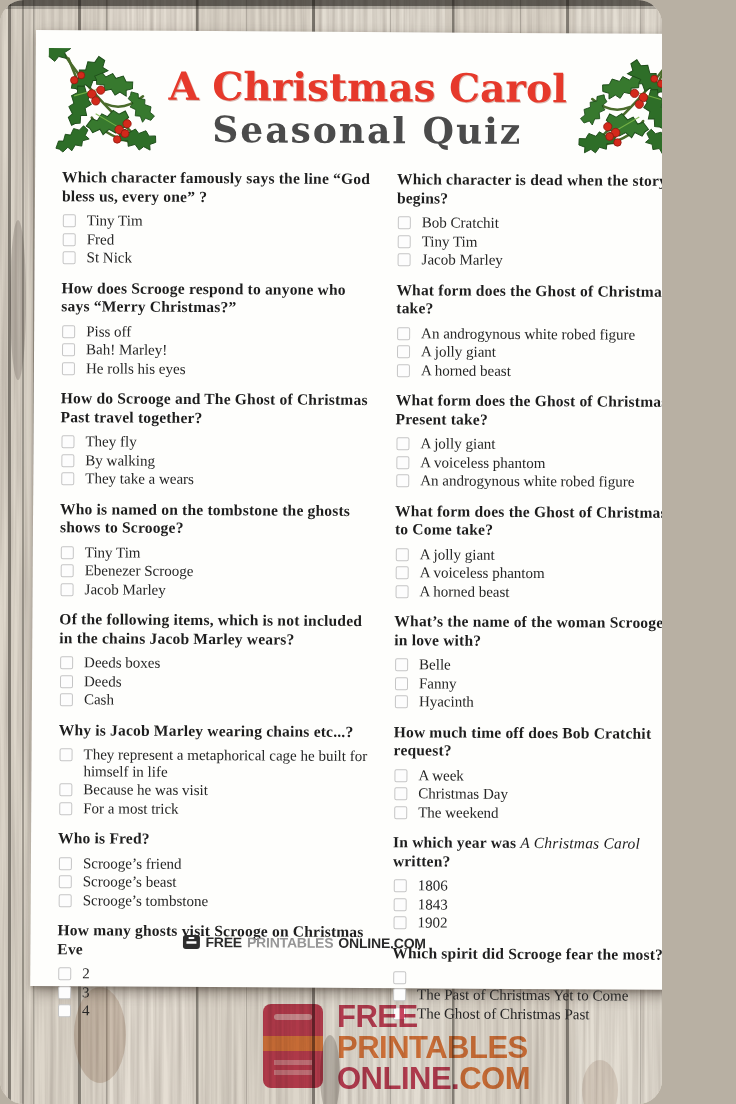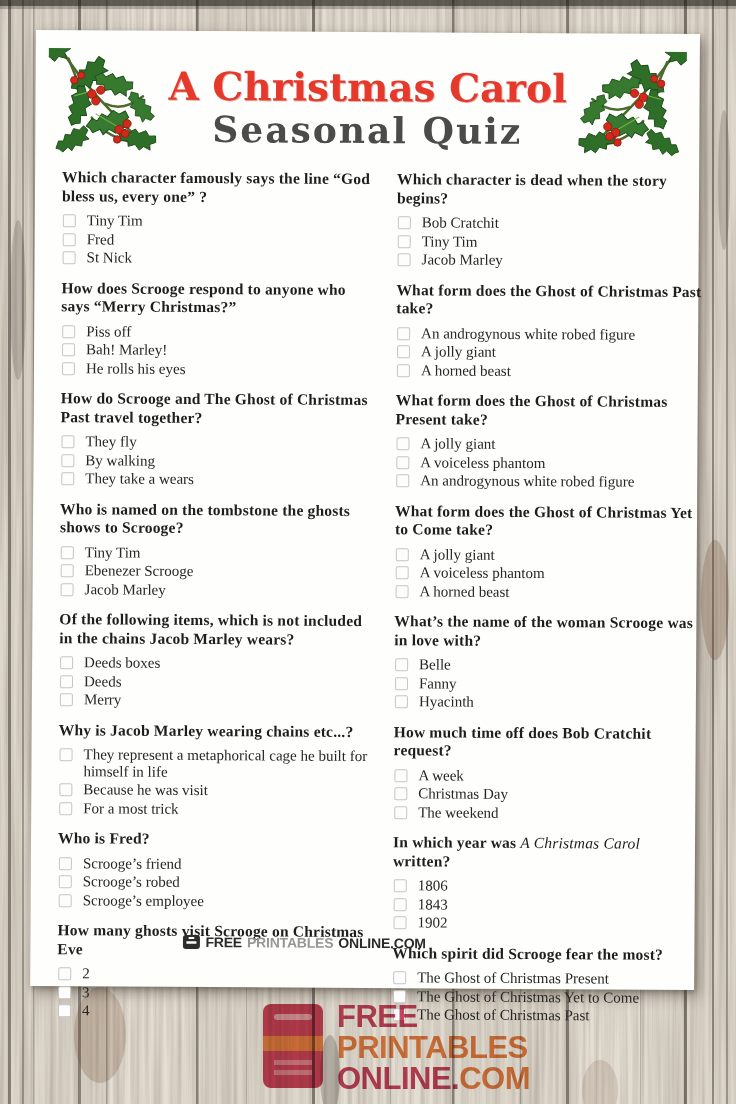--- a/index.html
+++ b/index.html
@@ -1,17 +1,17 @@
 <!DOCTYPE html>
 <html><head>
 <meta charset="utf-8">
 <style>
   html,body { margin:0; padding:0; background:#b8b0a3; }
-  .scene { position:relative; width:736px; height:1104px; overflow:hidden; background:#d9d2c6;
-           font-family:"Liberation Serif", serif; }
+  .scene { position:relative; width:662px; height:1104px; overflow:hidden; background:#d9d2c6;
+           font-family:"Liberation Serif", serif;border-radius:24px; }
   .wood { position:absolute; left:0; top:0; }
 
   
   .paper { position:absolute; left:36px; top:30px; width:664px; height:956px;
            background:#fefefc; transform:rotate(.35deg); transform-origin:0 0;
            box-shadow:4px 6px 14px rgba(55,45,35,.45), 1px 2px 4px rgba(55,45,35,.3); }
 
   .header { position:absolute; top:10px; left:0; right:0; height:130px;
             display:flex; justify-content:center; align-items:center; gap:2px; }
   .titles { text-align:center; margin-top:2px; }
@@ -216,21 +216,21 @@
           <div class="q-opt">
             <span class="cb"></span>
             <span>Deeds boxes</span>
           </div>
           <div class="q-opt">
             <span class="cb"></span>
             <span>Deeds</span>
           </div>
           <div class="q-opt">
             <span class="cb"></span>
-            <span>Merry</span>
+            <span>Cash</span>
           </div>
         </div>
         <div class="q-block">
           <div class="q-title"><span>Why is Jacob Marley wearing chains etc...?</span></div>
           <div class="q-opt">
             <span class="cb"></span>
             <span>They represent a metaphorical cage he built for himself in life</span>
           </div>
           <div class="q-opt">
             <span class="cb"></span>
@@ -242,25 +242,25 @@
           </div>
         </div>
         <div class="q-block">
           <div class="q-title"><span>Who is Fred?</span></div>
           <div class="q-opt">
             <span class="cb"></span>
             <span>Scrooge’s friend</span>
           </div>
           <div class="q-opt">
             <span class="cb"></span>
-            <span>Scrooge’s robed</span>
-          </div>
-          <div class="q-opt">
-            <span class="cb"></span>
-            <span>Scrooge’s employee</span>
+            <span>Scrooge’s beast</span>
+          </div>
+          <div class="q-opt">
+            <span class="cb"></span>
+            <span>Scrooge’s tombstone</span>
           </div>
         </div>
         <div class="q-block">
           <div class="q-title"><span>How many ghosts visit Scrooge on Christmas Eve</span></div>
           <div class="q-opt">
             <span class="cb"></span>
             <span>2</span>
           </div>
           <div class="q-opt">
             <span class="cb"></span>
@@ -375,25 +375,24 @@
           </div>
           <div class="q-opt">
             <span class="cb"></span>
             <span>1902</span>
           </div>
         </div>
         <div class="q-block">
           <div class="q-title"><span>Which spirit did Scrooge fear the most?</span></div>
           <div class="q-opt">
             <span class="cb"></span>
-            <span>The Ghost of Christmas Present</span>
-          </div>
-          <div class="q-opt">
-            <span class="cb"></span>
-            <span>The Ghost of Christmas Yet to Come</span>
+          </div>
+          <div class="q-opt">
+            <span class="cb"></span>
+            <span>The Past of Christmas Yet to Come</span>
           </div>
           <div class="q-opt">
             <span class="cb"></span>
             <span>The Ghost of Christmas Past</span>
           </div>
         </div>
       </div>
 
     <div class="paper-logo">
       <svg width="18" height="16" viewBox="0 0 18 16">

